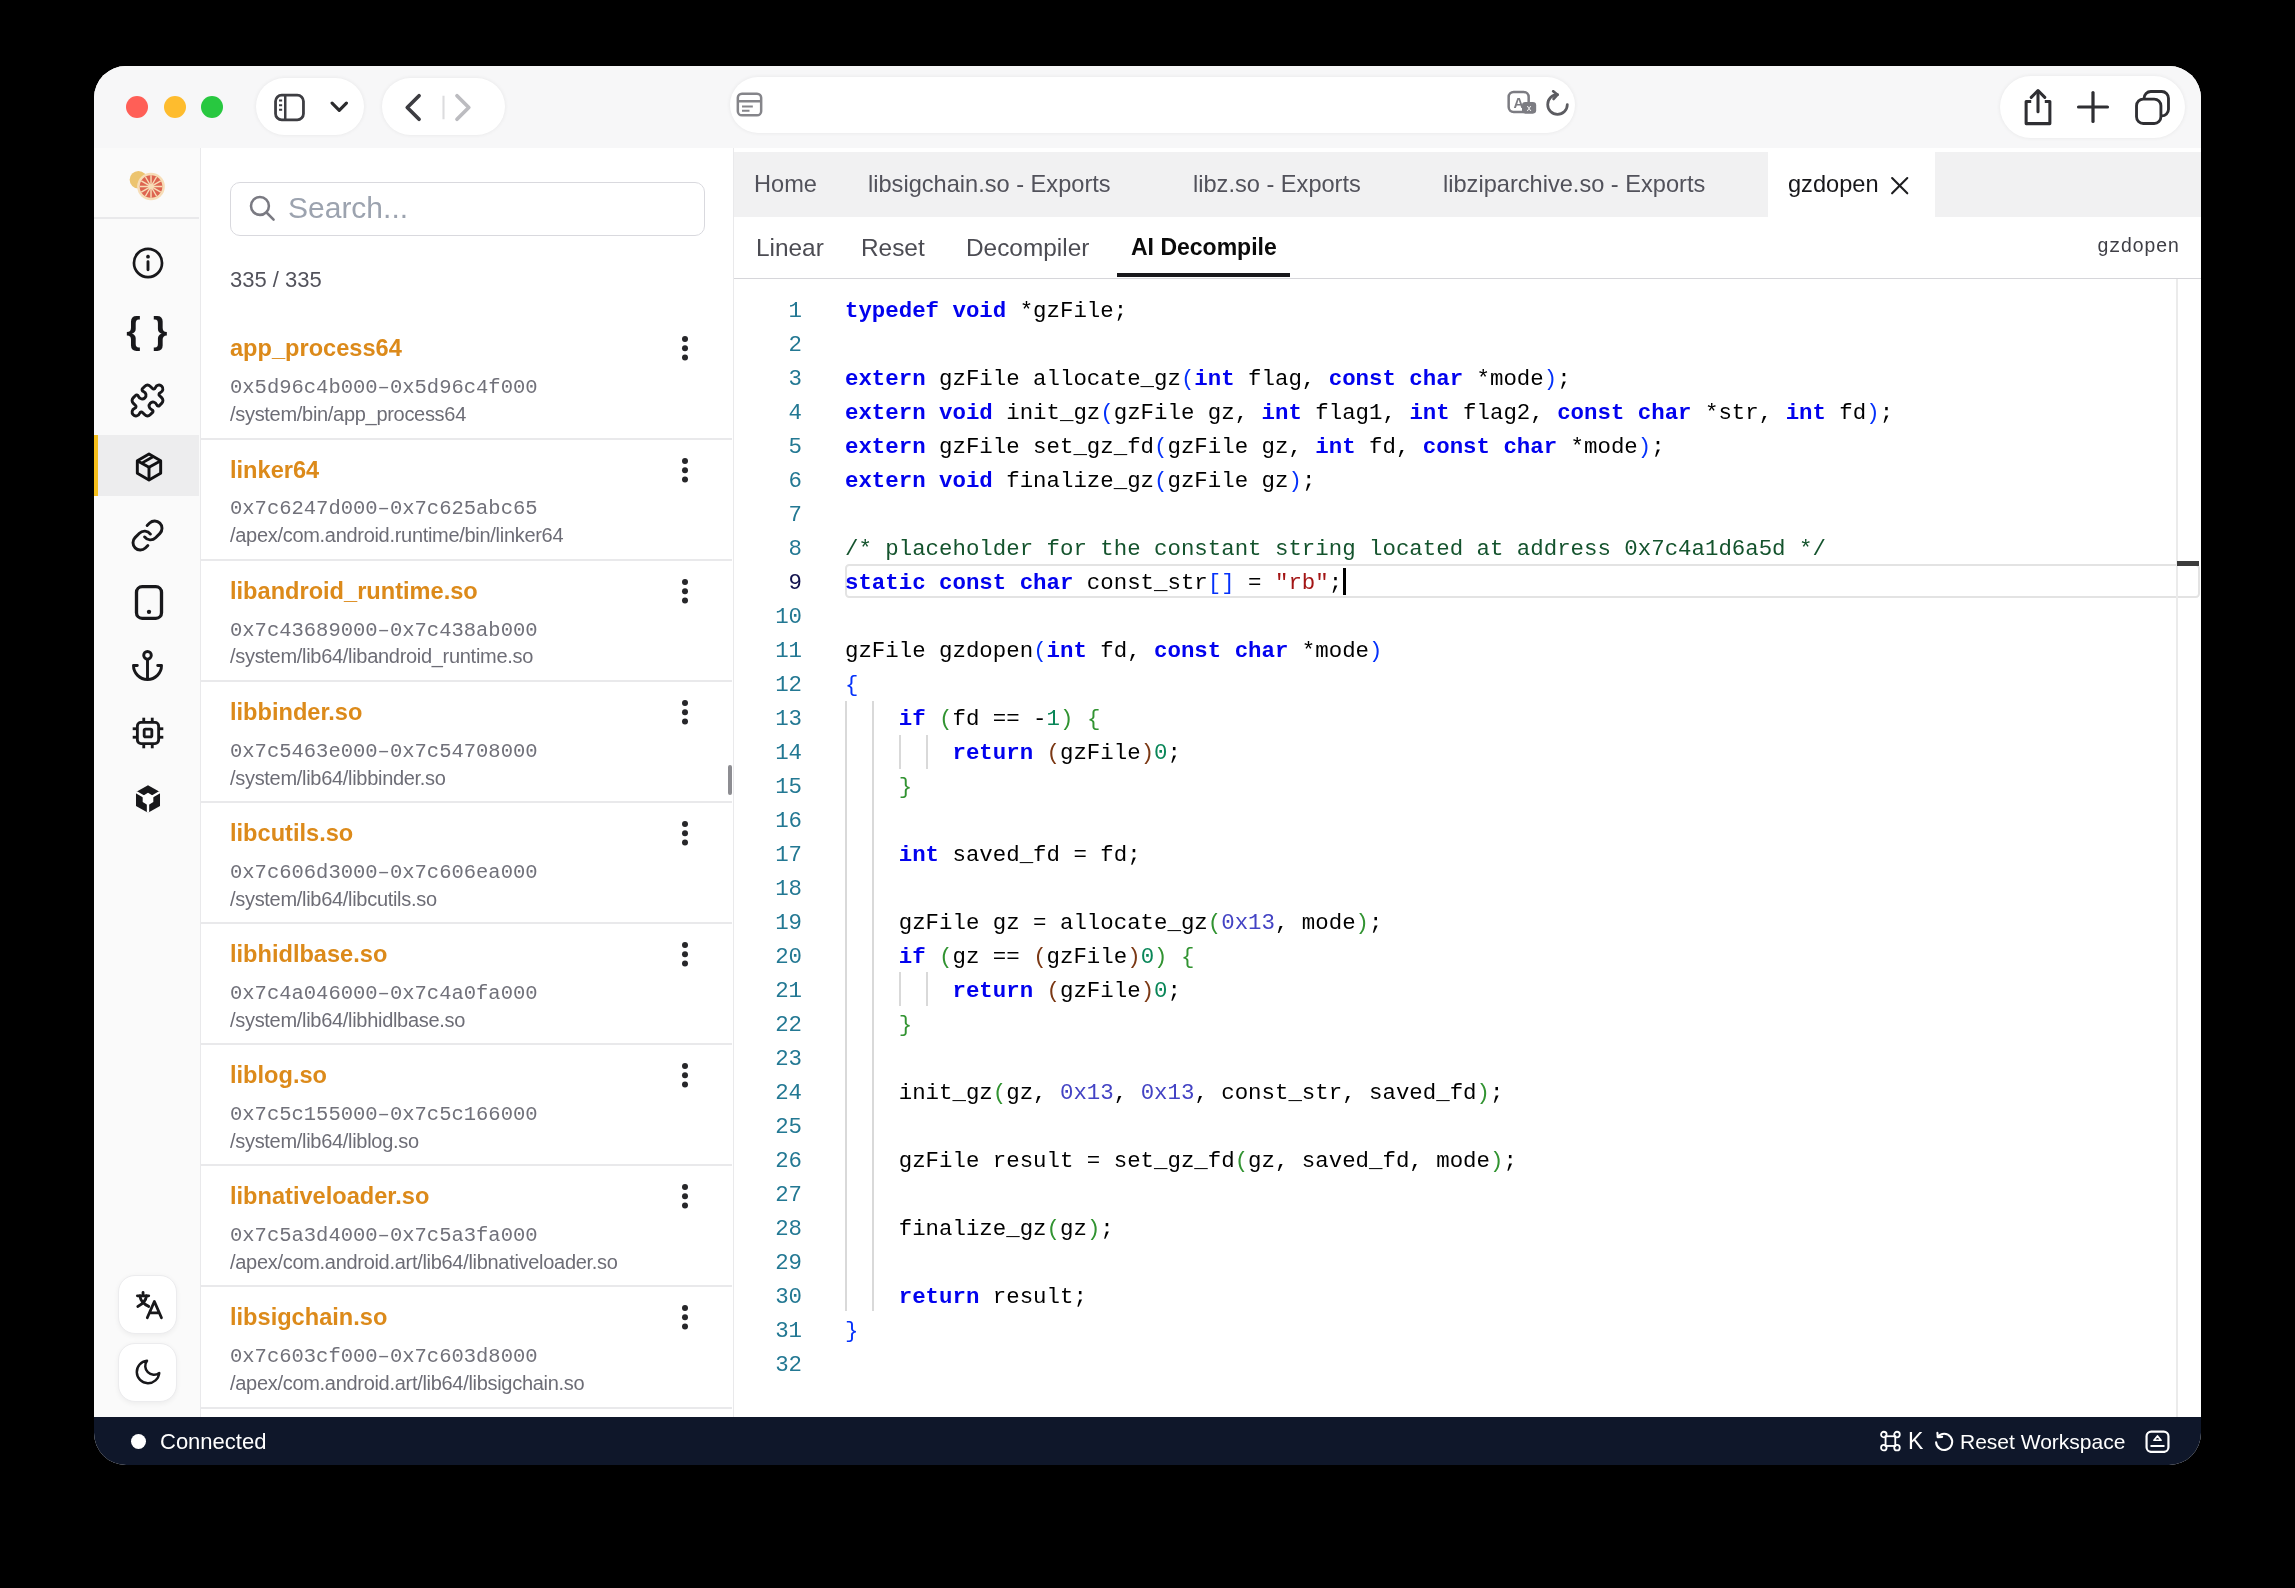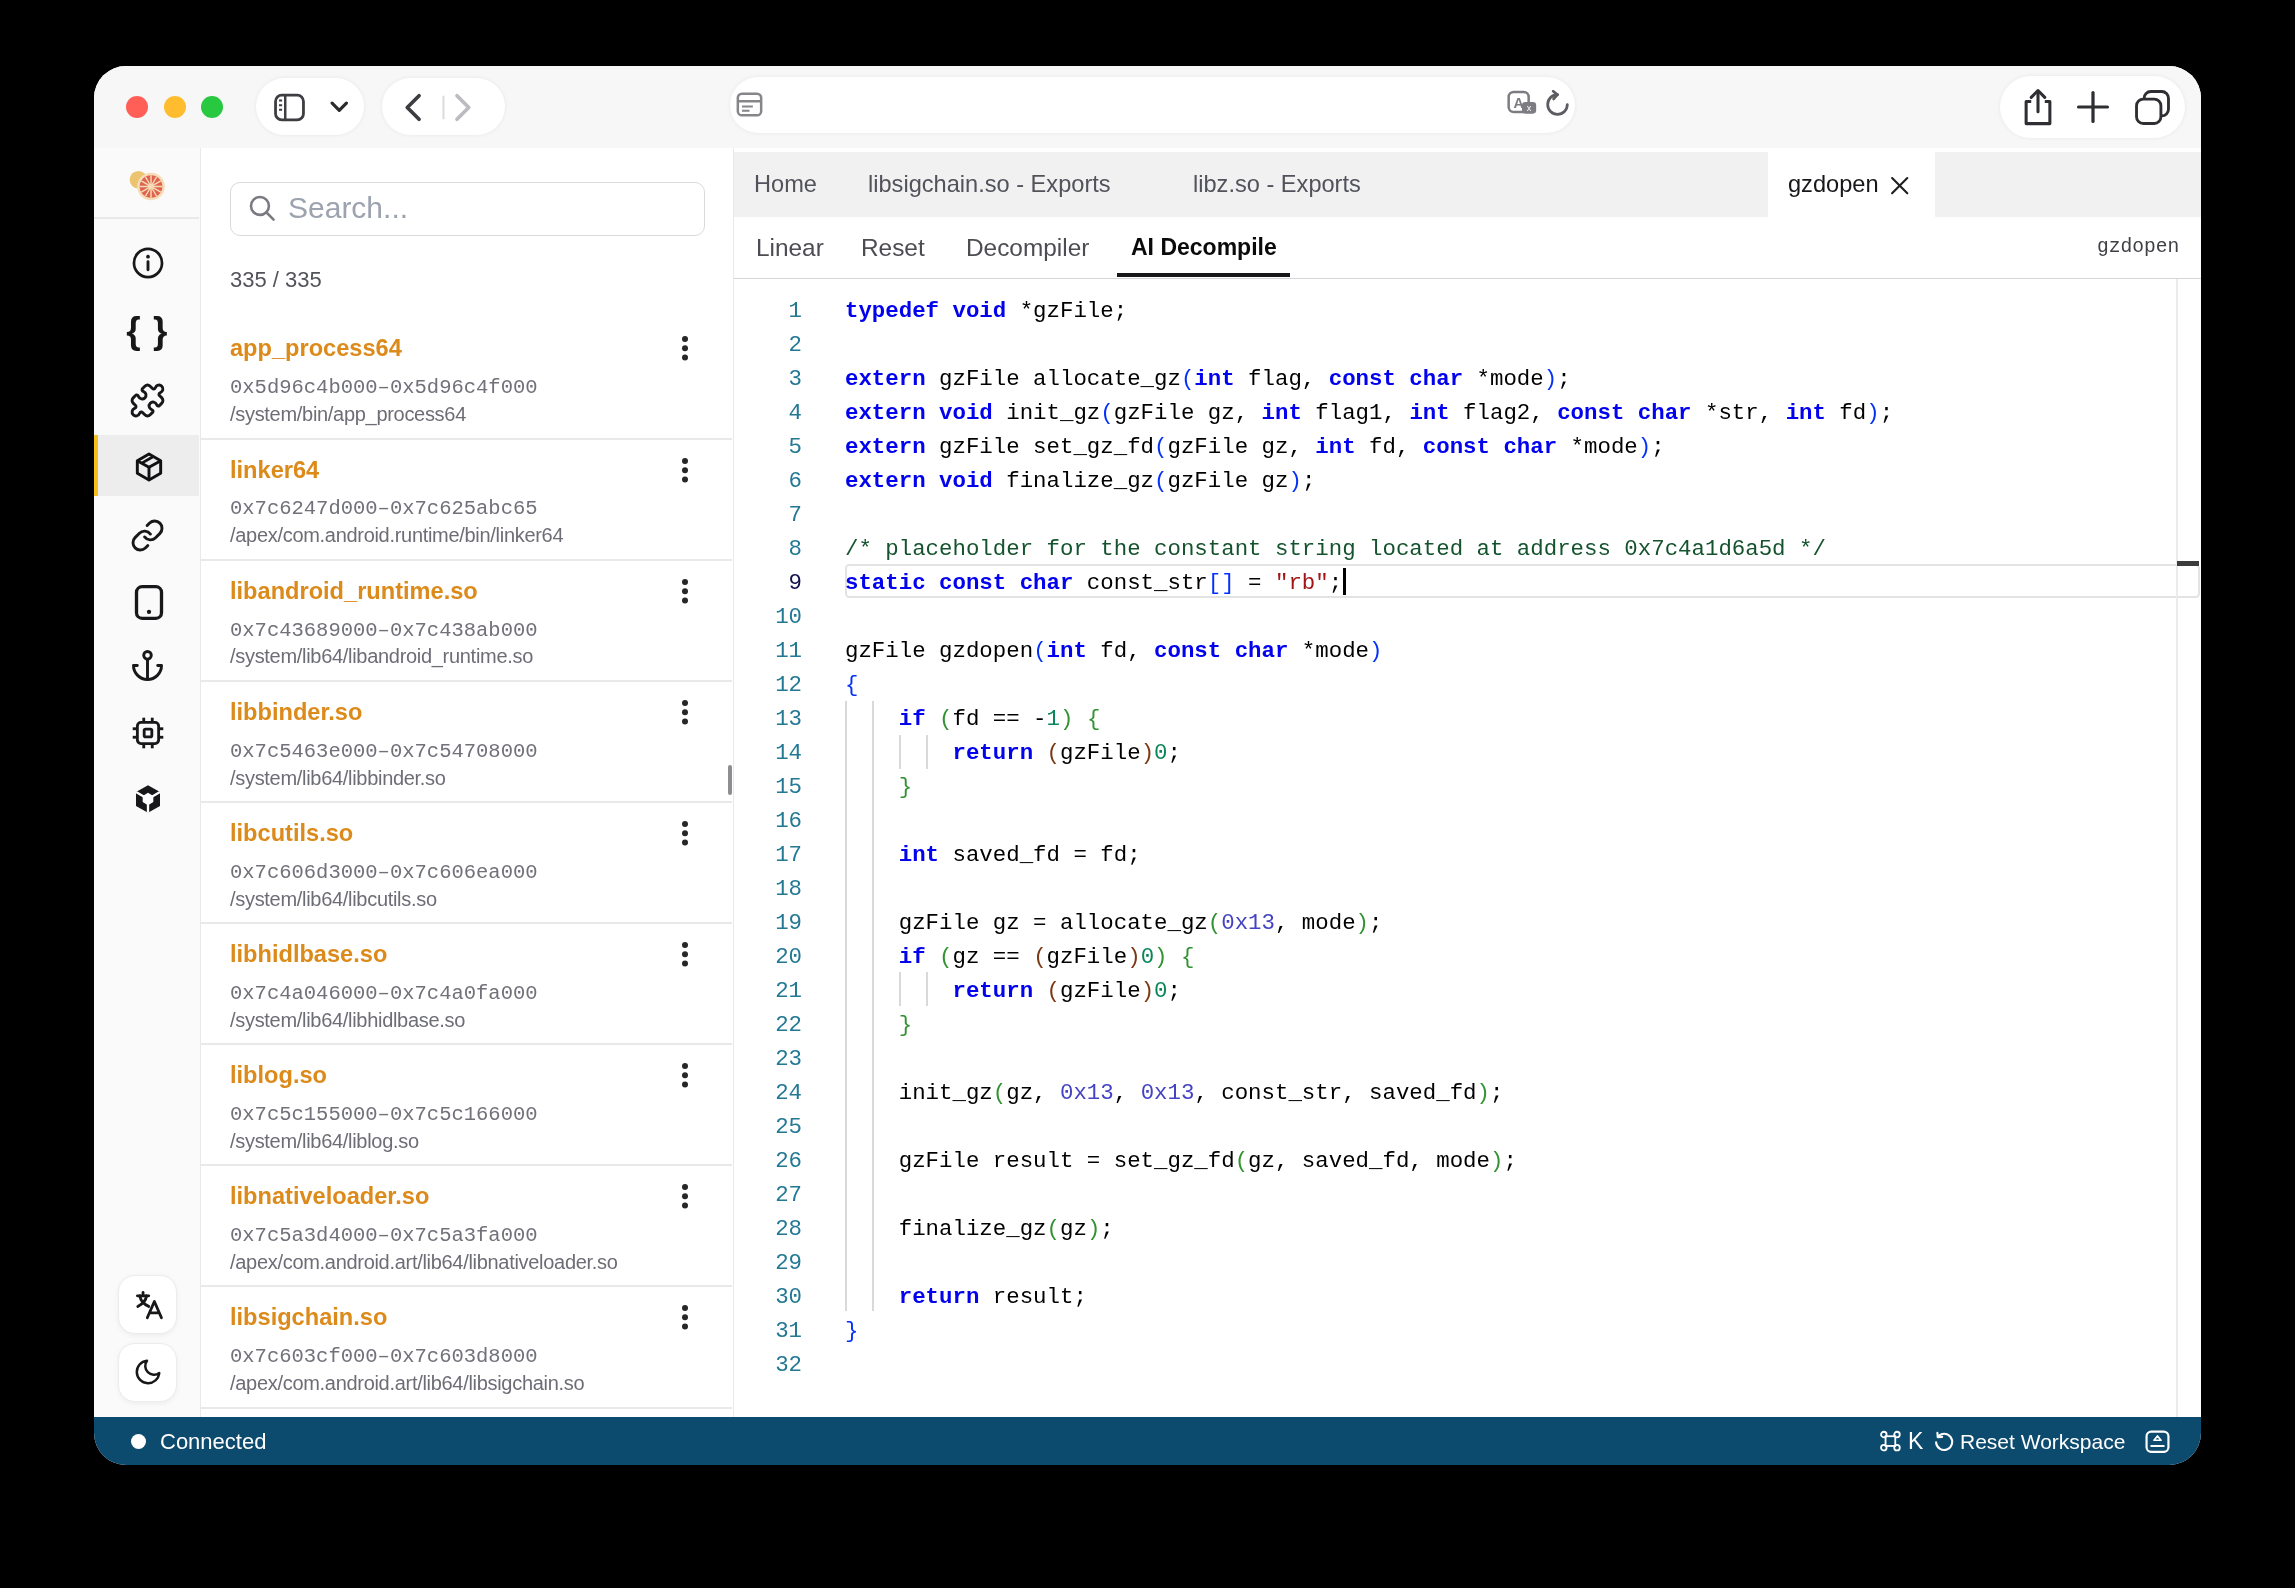--- a/index.html
+++ b/index.html
@@ -52,21 +52,21 @@
   .h { color:#4343c4; }
   .c { color:#14532d; }
   .s { color:#a31515; }
   .curln { color:#11114d; }
   .guide { position:absolute; width:1.7px; background:#d9d9d9; }
   .curbox { position:absolute; left:111px; top:285px; width:1355px; height:34px; border:2.5px solid #e3e3e3; border-radius:4.2px; }
   .cursor { position:absolute; left:609px; top:289px; width:2.5px; height:27px; background:#000; }
   .ruler { position:absolute; left:1442px; top:0; width:1.7px; height:1138px; background:#ebebeb; }
   .rulerdash { position:absolute; left:1443px; top:282px; width:22px; height:5px; background:#3c3c3c; }
   
-  .status { position:absolute; left:0; top:1351px; width:2107px; height:49px; background:#0c4a6e; }
+  .status { position:absolute; left:0; top:1351px; width:2107px; height:49px; background:#0f172a; }
   .sttext { position:absolute; font-size:24.4px; font-weight:500; color:#fff; line-height:49px; height:49px; top:0; }
 </style>
 </head>
 <body>
 <div class="win">
   <div class="toolbar">
     <div class="tl" style="left:32px;background:#ff5f57"></div>
     <div class="tl" style="left:70px;background:#febc2e"></div>
     <div class="tl" style="left:107px;background:#28c840"></div>
     <div class="pill" style="left:162px;top:11.8px;width:108px;height:57px;"></div>
@@ -264,20 +264,21 @@
       </div>
     <div class="lthumb"></div>
   </div>
 
   <div class="main">
     <div class="tabstrip">
       <div class="activetab"></div>
       <div class="tab" style="left:20px">Home</div>
       <div class="tab" style="left:134px">libsigchain.so - Exports</div>
       <div class="tab" style="left:459px">libz.so - Exports</div>
+      <div class="tab" style="left:709px">libziparchive.so - Exports</div>
       <div class="tab" style="left:1054px;color:#18181b">gzdopen</div>
       <svg class="abs" style="left:1156px;top:23.6px" width="19.4" height="19.4" viewBox="0 0 23 23">
         <line x1="2.5" y1="2.5" x2="20.5" y2="20.5" stroke="#1f1f21" stroke-width="2.5" stroke-linecap="round"></line>
         <line x1="20.5" y1="2.5" x2="2.5" y2="20.5" stroke="#1f1f21" stroke-width="2.5" stroke-linecap="round"></line>
       </svg>
     </div>
     <div class="subtabs">
       <div class="stab" style="left:22px">Linear</div>
       <div class="stab" style="left:127px">Reset</div>
       <div class="stab" style="left:232px">Decompiler</div>

